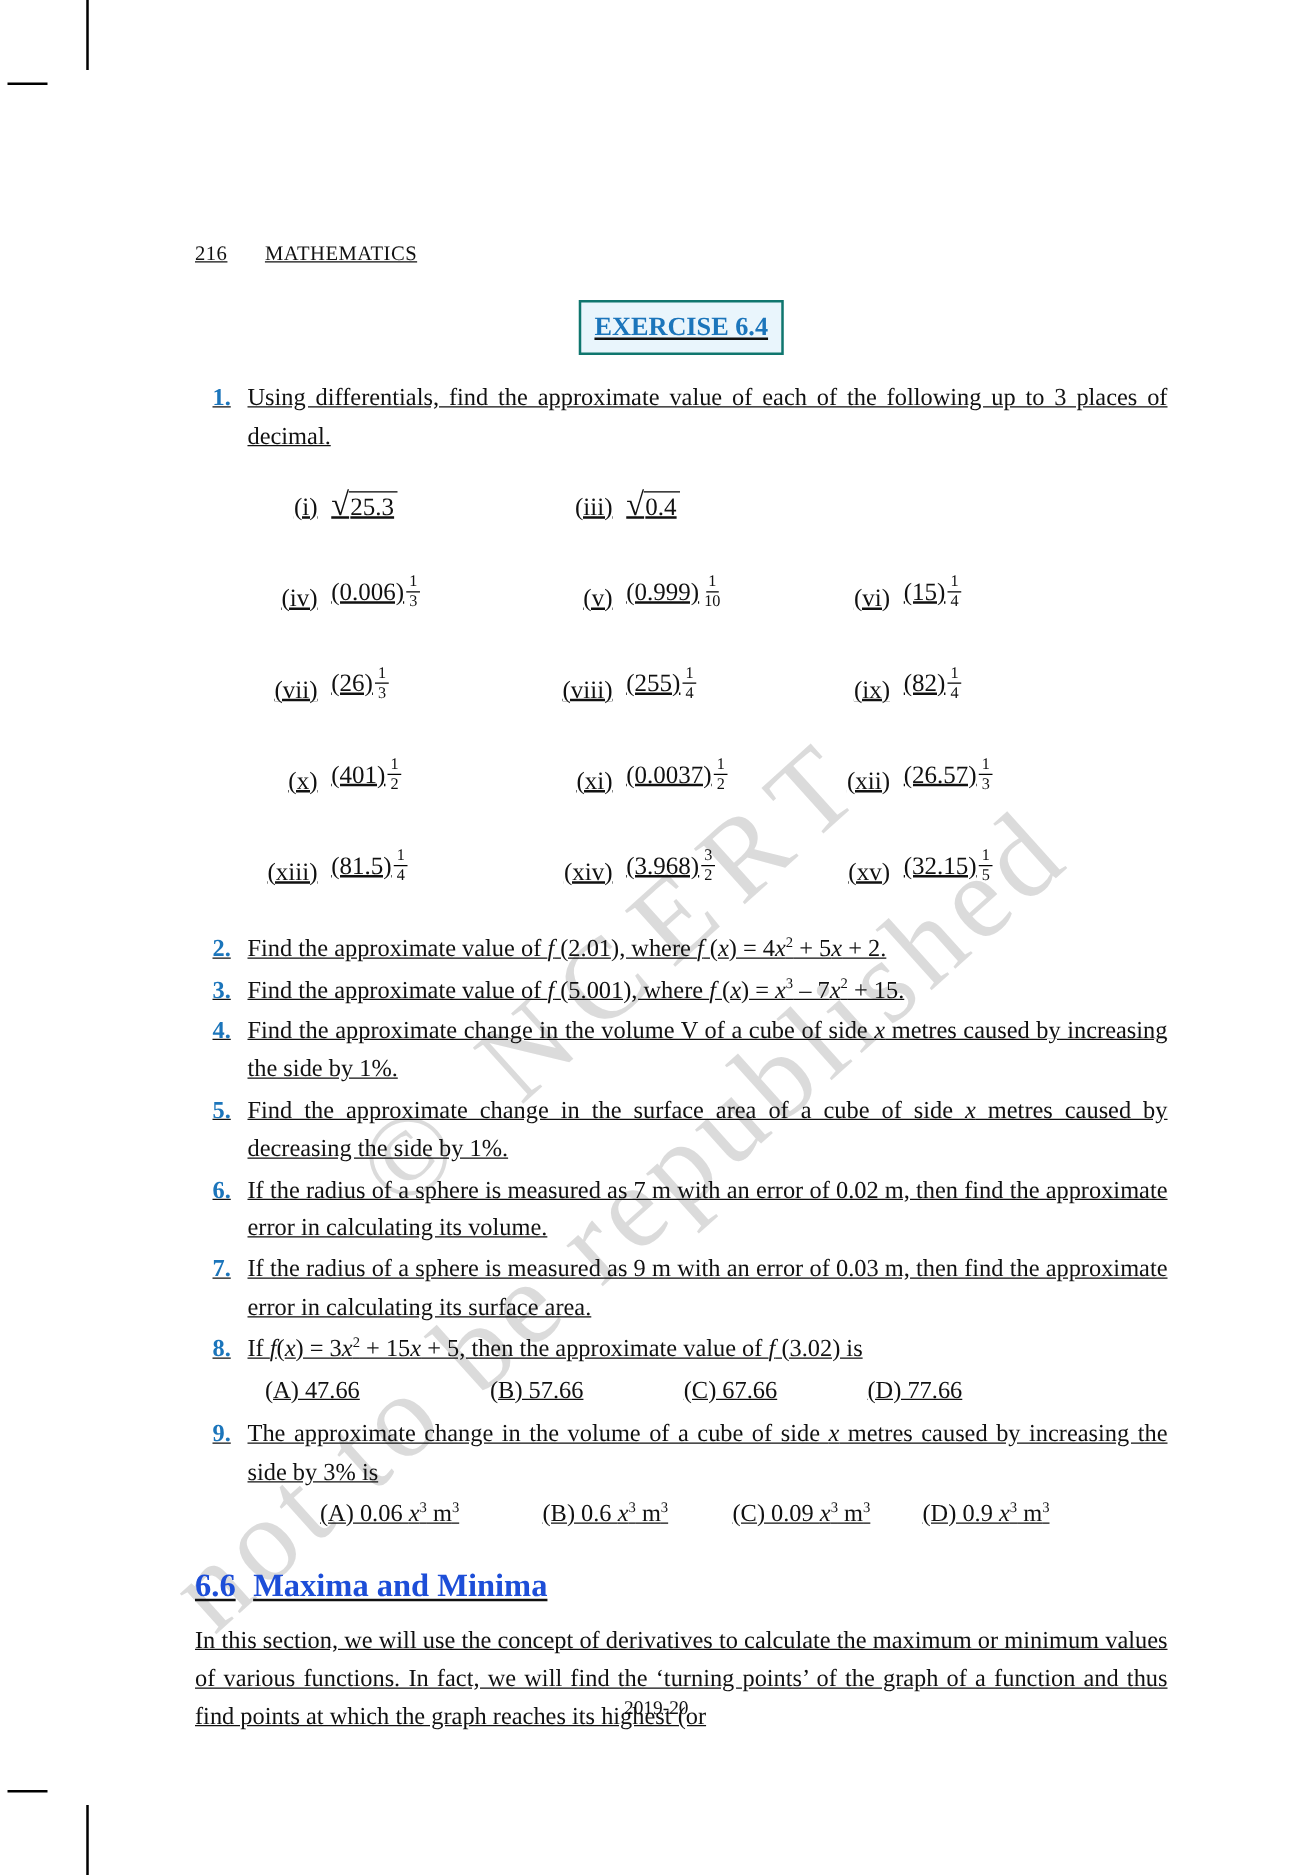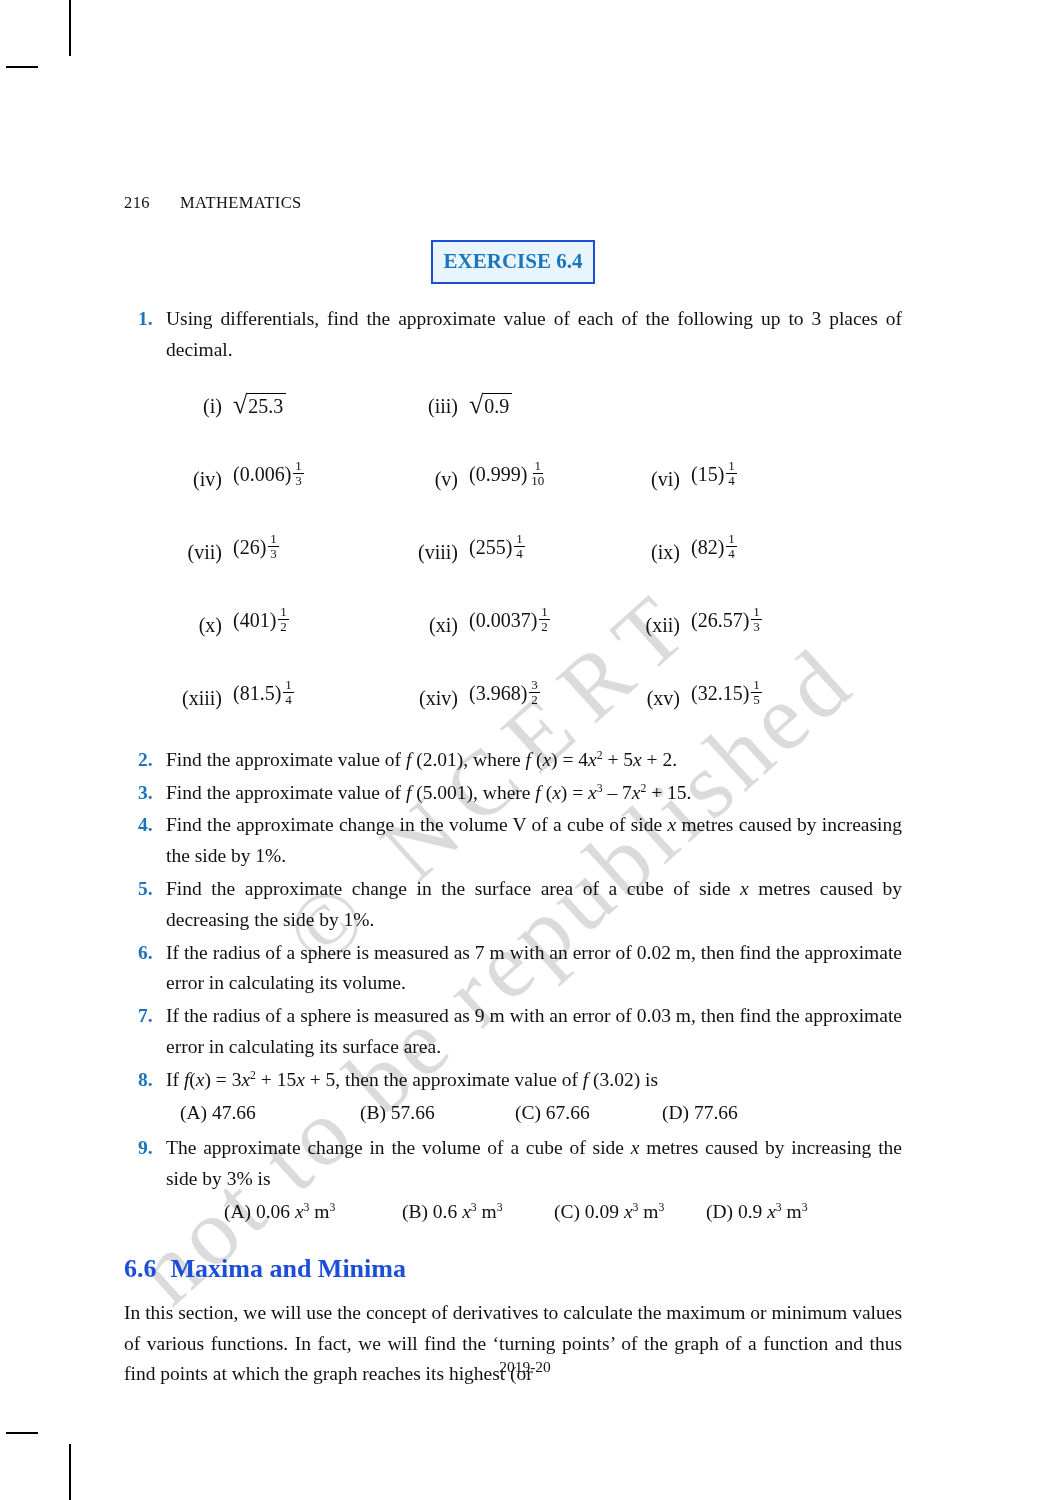--- a/index.html
+++ b/index.html
@@ -17,29 +17,29 @@
   .wm1 { left:300px; top:895px; font-size:92px; letter-spacing:18px; transform:rotate(-42deg); }
   .wm2 { left:150px; top:1230px; font-size:95px; letter-spacing:6px; transform:rotate(-42deg); }
   
   .crop { position:absolute; background:#000; z-index:2; }
   .crop-v-top { left:69px; top:0; width:2px; height:56px; }
   .crop-h-top { left:6px; top:66px; width:32px; height:2px; }
   .crop-v-bot { left:69px; bottom:0; width:2px; height:56px; }
   .crop-h-bot { left:6px; top:1432px; width:32px; height:2px; }
 
   .content {
-    position:absolute; left:124px; top:190px; width:778px; z-index:1;
-    font-size:19.5px; line-height:1.58;
+    position:absolute; left:156px; top:190px; width:778px; z-index:1;
+    font-size:19.5px; line-height:1.58;text-decoration:underline;
   }
   .page-header { font-size:16.5px; letter-spacing:.4px; }
   .page-num { margin-right:30px; }
 
   .ex-box {
     display:table; margin:24px auto 20px;
-    border:2px solid #1d4ed8; background:#e9f5fc;
+    border:2px solid #0f766e; background:#e9f5fc;
     color:#1b75bb; font-weight:bold; font-size:21px;
     padding:3px 11px 4px;
   }
 
   .q-row { display:flex; align-items:flex-start; margin-bottom:2px; }
   .q-num { flex:0 0 42px; padding-left:14px; color:#1b75bb; font-weight:bold; }
   .q-text { flex:1; text-align:justify; }
 
   .grid { margin:4px 0 10px; }
   .g-row { display:grid; grid-template-columns:236px 222px 1fr; height:73px; align-items:center; }
@@ -96,21 +96,21 @@
   </div>
 
   <div class="grid">
     <div class="g-row">
       <div class="g-cell">
         <span class="g-label">(i)</span>
         <span class="expr sqrt"><span class="rad">√</span><span class="rad-val">25.3</span></span>
       </div>
       <div class="g-cell">
         <span class="g-label">(iii)</span>
-        <span class="expr sqrt"><span class="rad">√</span><span class="rad-val">0.9</span></span>
+        <span class="expr sqrt"><span class="rad">√</span><span class="rad-val">0.4</span></span>
       </div>
     </div>
 
     <div class="g-row">
       <div class="g-cell">
         <span class="g-label">(iv)</span>
         <span class="expr pow"><span>(0.006)</span><span class="frac">
               <span class="fnum">1</span>
               <span class="fden">3</span>
             </span></span>

